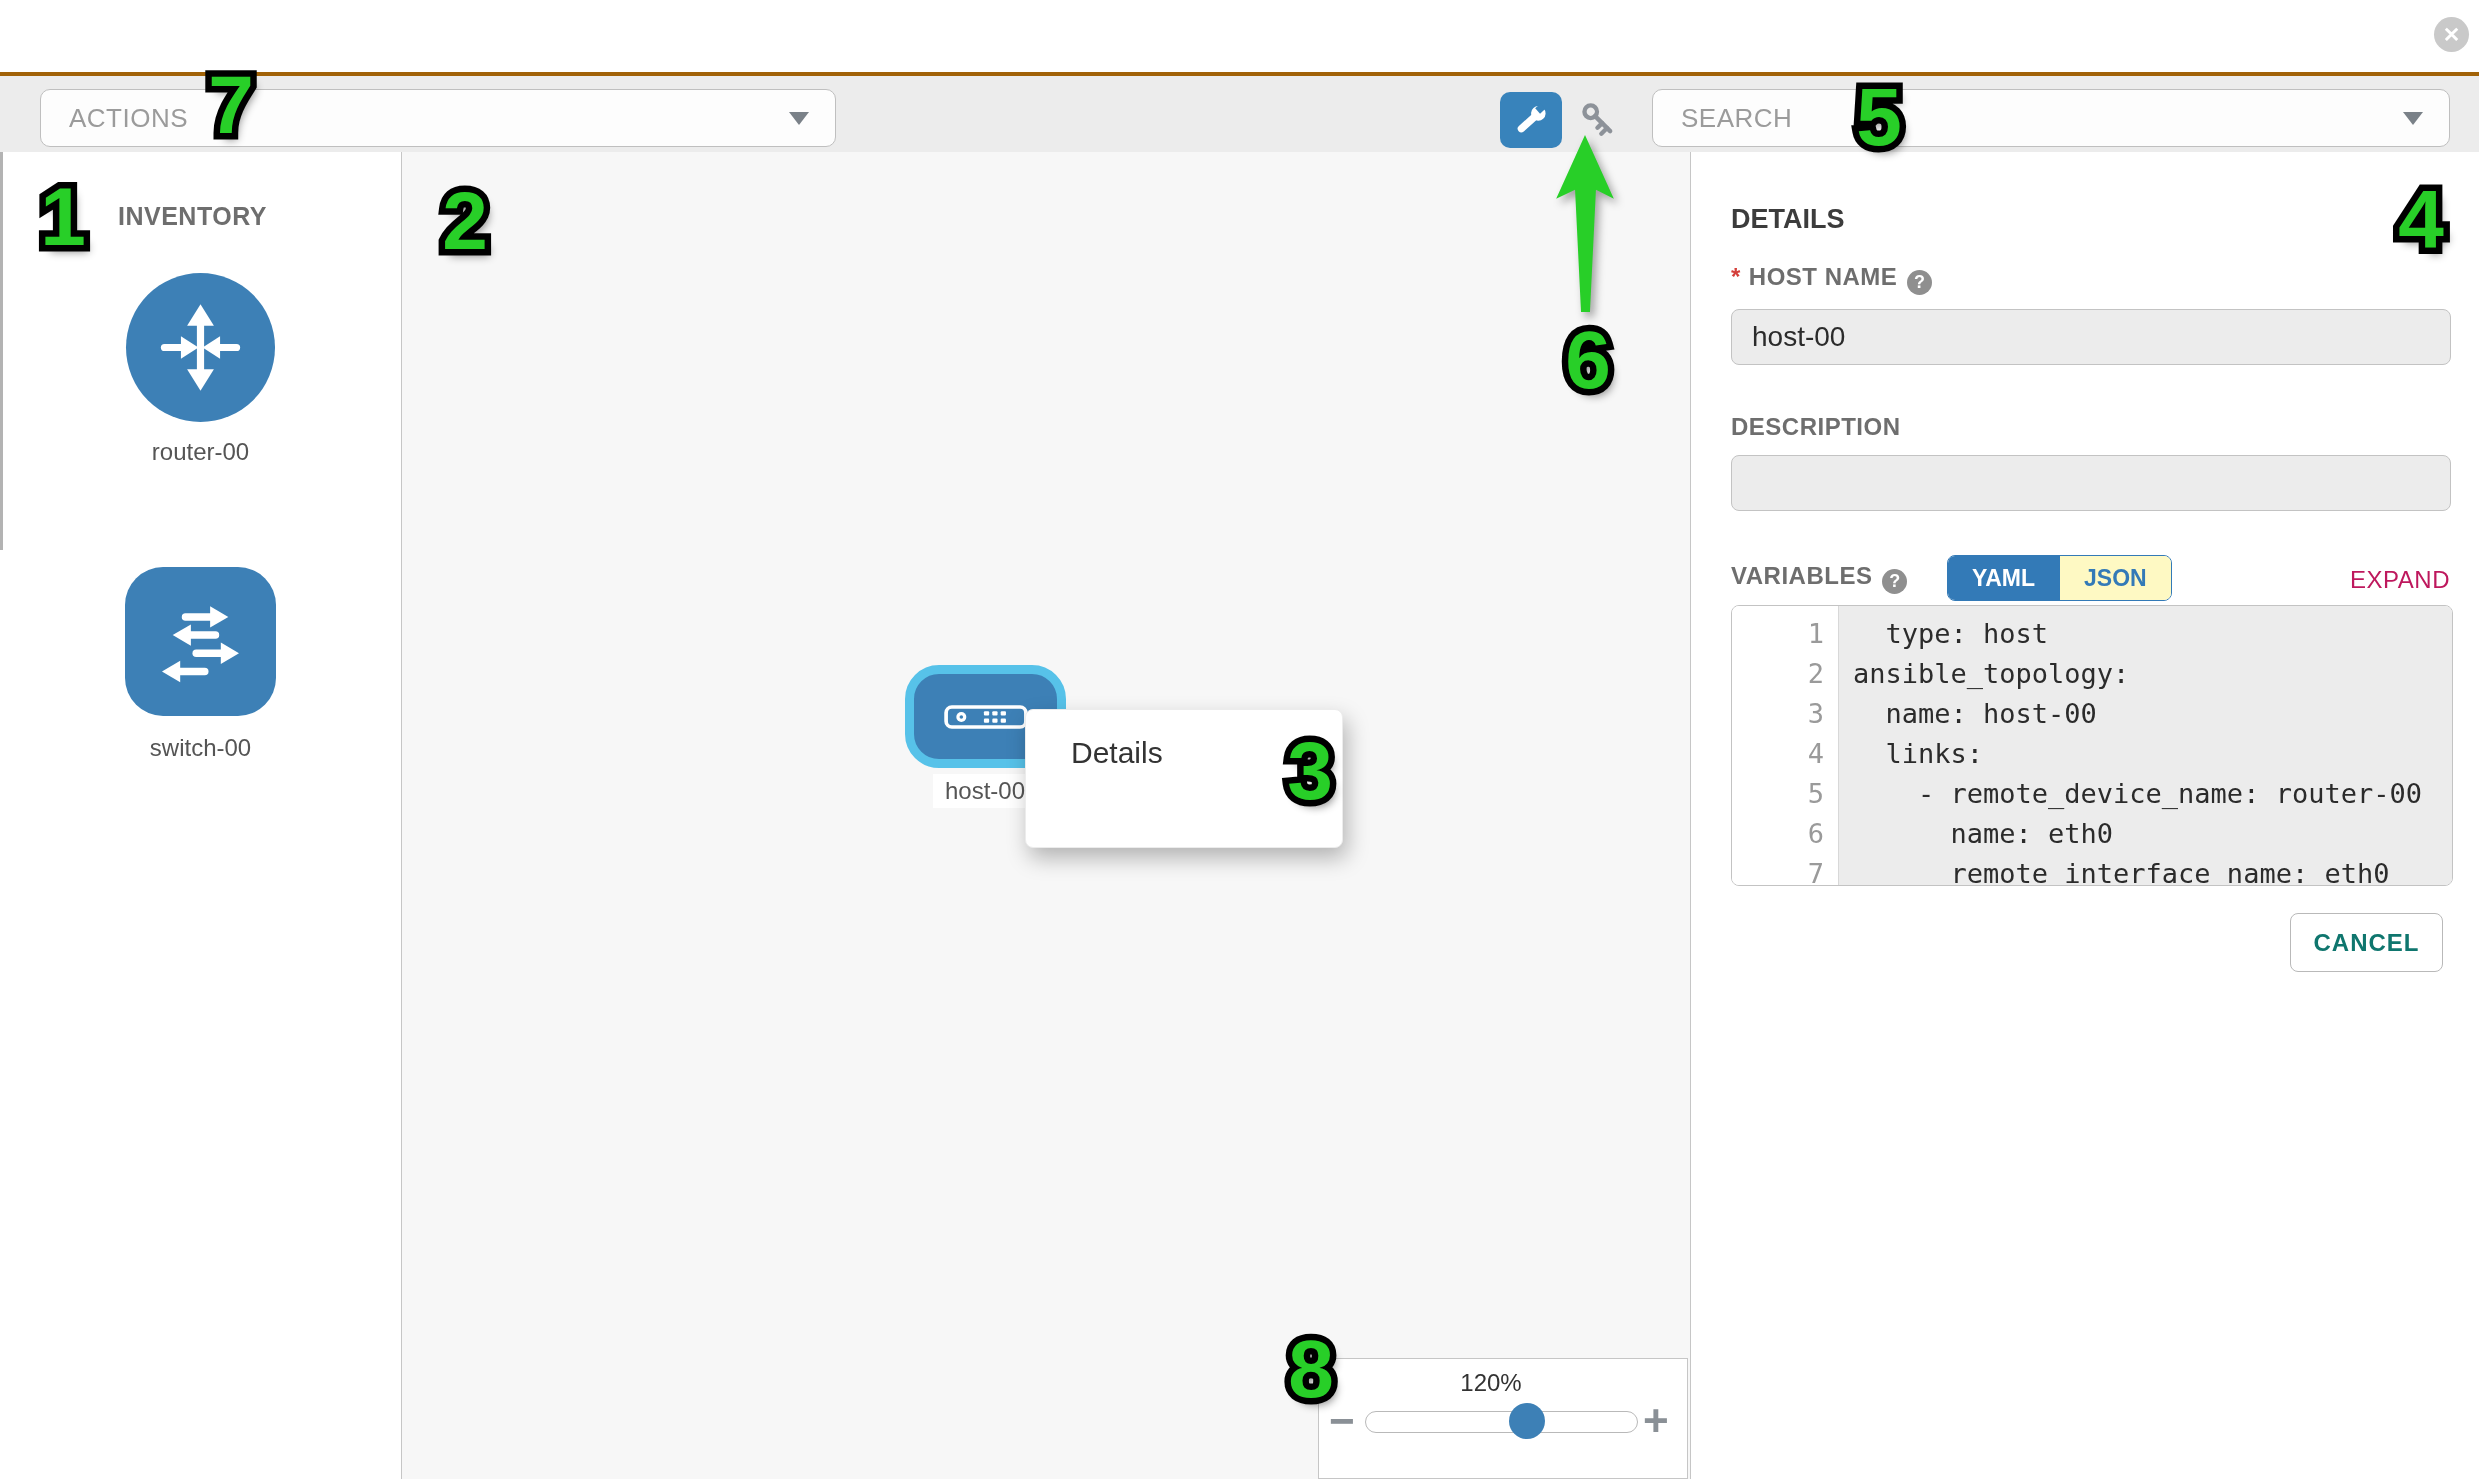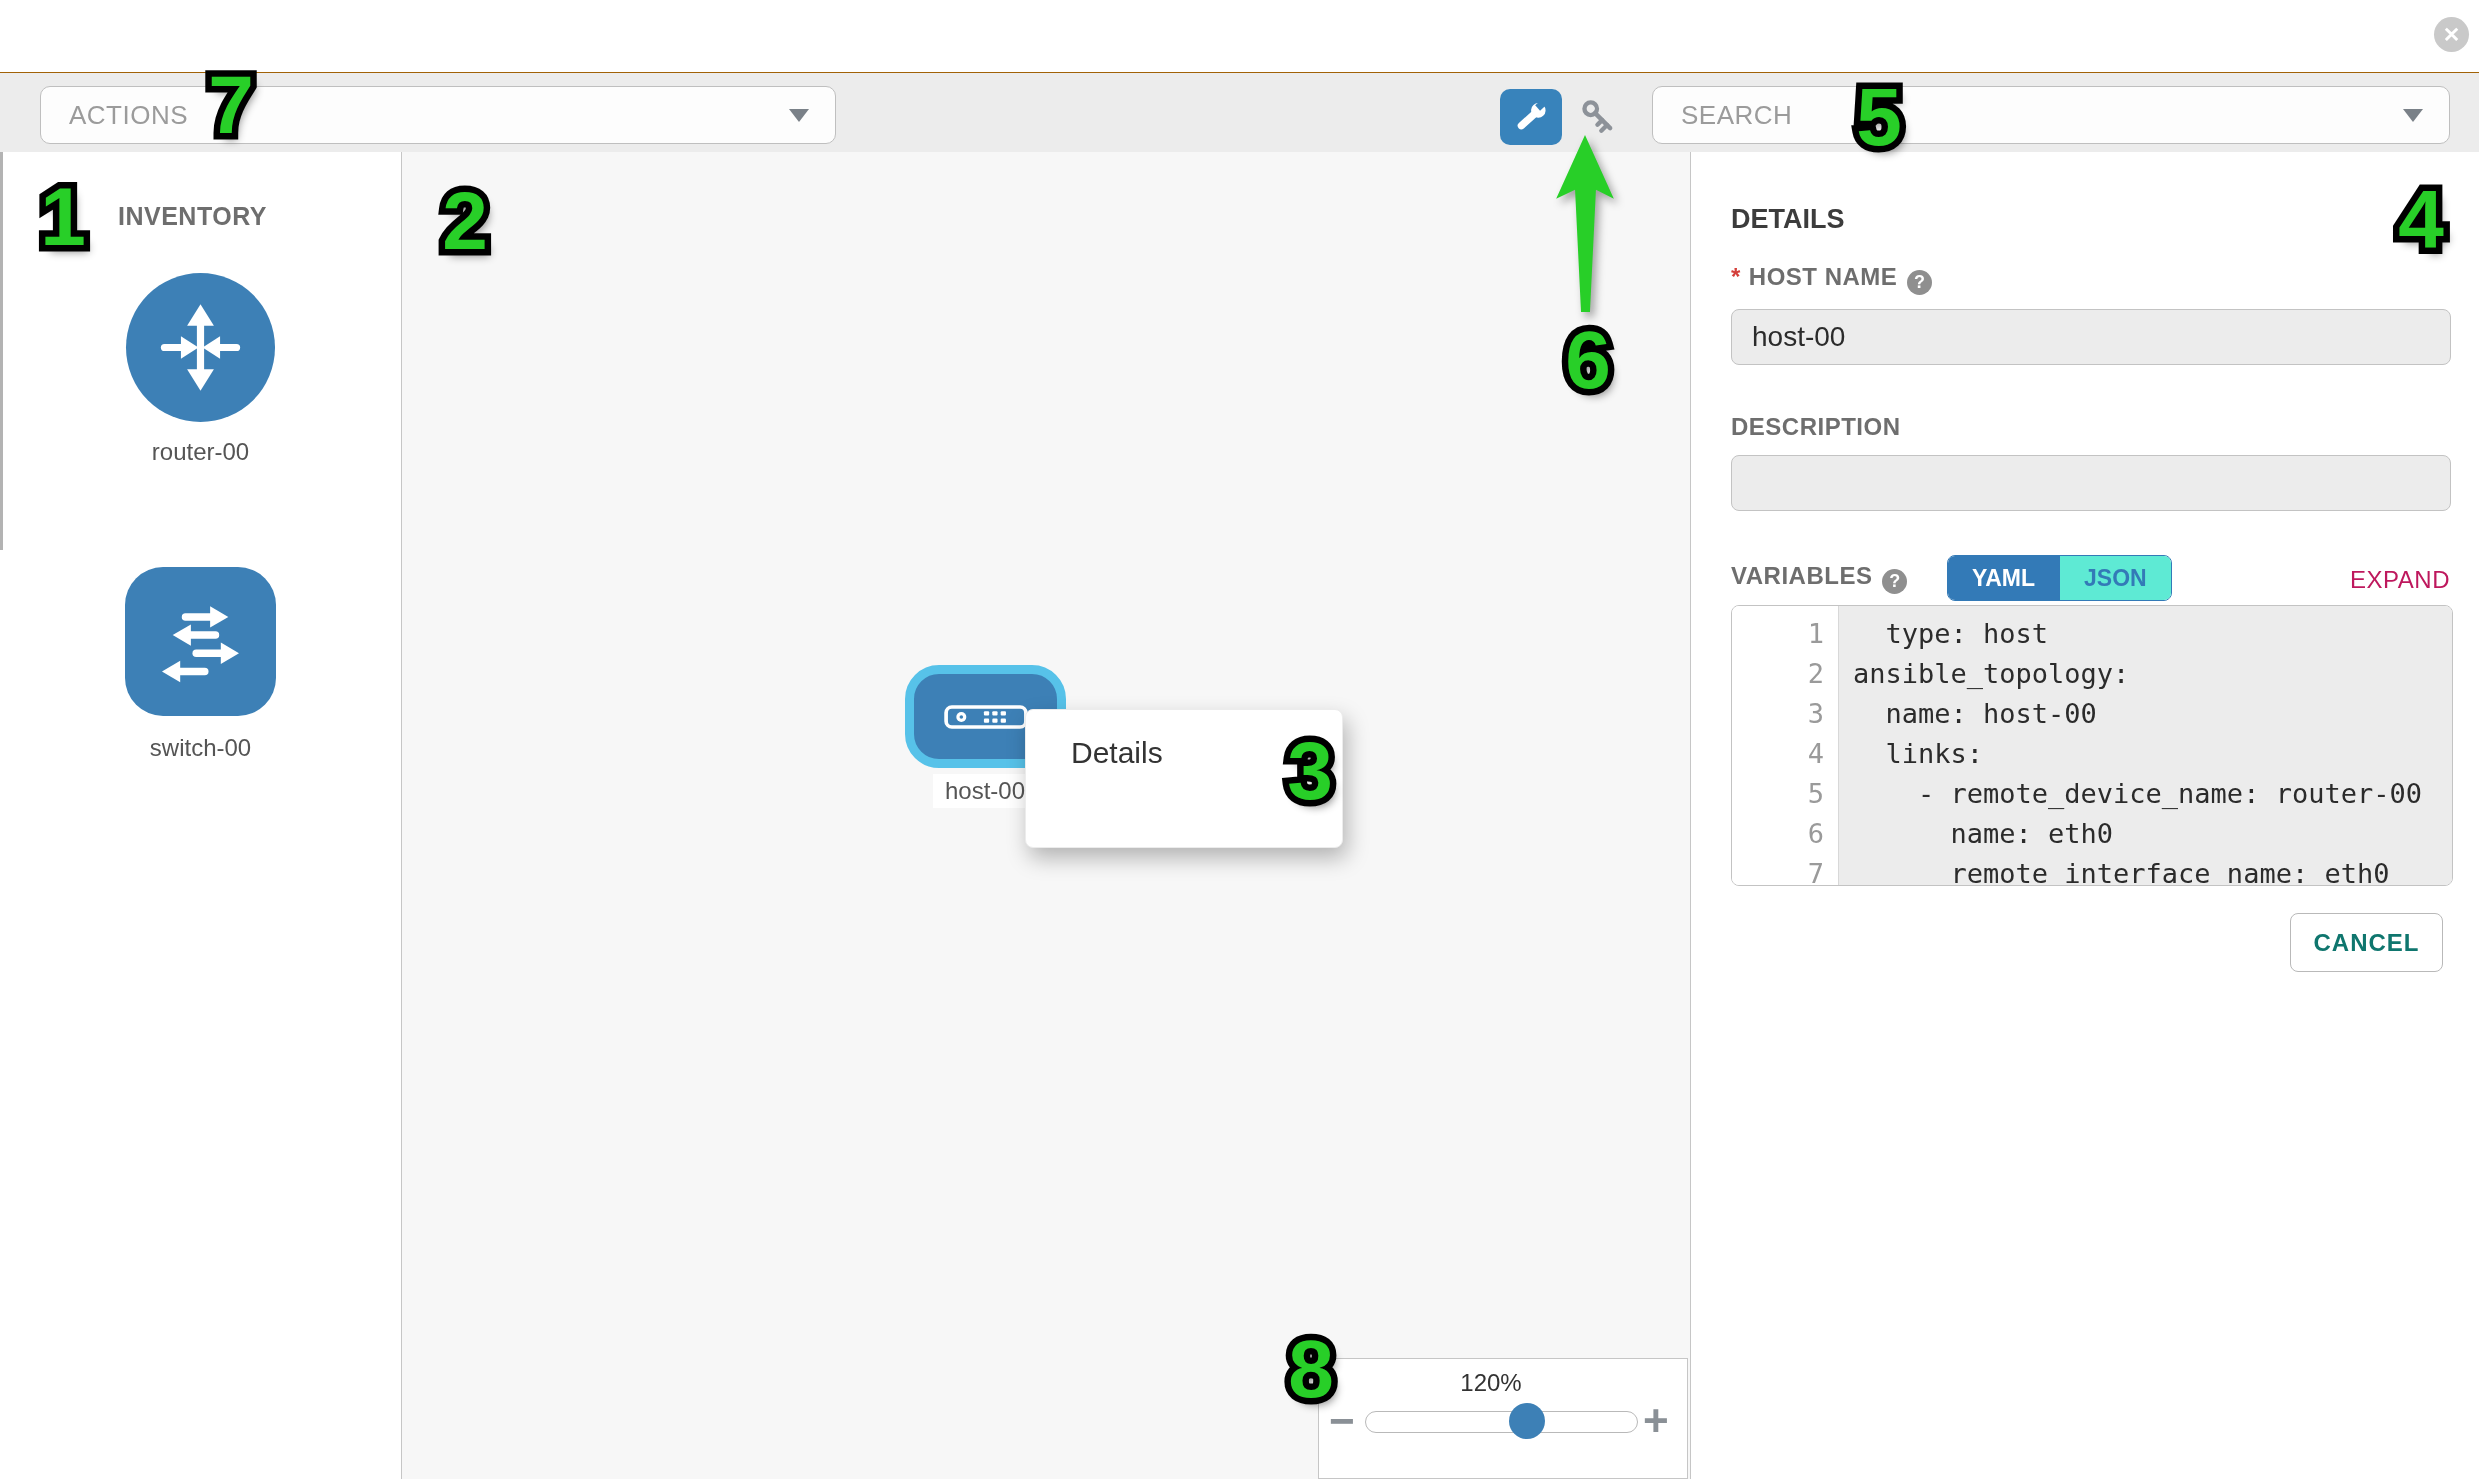--- a/index.html
+++ b/index.html
@@ -8,21 +8,21 @@
 
   
   .header{position:absolute;left:0;top:0;width:2480px;height:72px;background:#fff;}
   .header-title{position:absolute;left:46px;top:18px;font-size:29px;font-weight:700;color:#4f4f4f;}
   .close-btn{position:absolute;left:2434px;top:17px;width:35px;height:35px;border-radius:50%;
              background:#c9c9c9;color:#fff;font-size:21px;font-weight:700;
              display:flex;align-items:center;justify-content:center;cursor:pointer;}
 
   
   .toolbar{position:absolute;left:0;top:72px;width:2480px;height:81px;background:#ececec;
-           border-top:1px solid #a16207;border-bottom:1px solid #c9c9c9;box-sizing:border-box;}
+           border-top:4px solid #a16207;border-bottom:1px solid #c9c9c9;box-sizing:border-box;}
   .combo{position:absolute;background:#fdfdfd;border:1px solid #bfbfbf;border-radius:10px;
          display:flex;align-items:center;box-sizing:border-box;}
   .combo-label{color:#9b9b9b;font-size:26px;padding-left:28px;letter-spacing:0.5px;}
   .caret{position:absolute;right:26px;top:50%;margin-top:-6px;width:0;height:0;
          border-left:10px solid transparent;border-right:10px solid transparent;
          border-top:13px solid #7a8188;}
   .combo-actions{left:40px;top:13px;width:796px;height:58px;}
   .combo-search{left:1652px;top:13px;width:798px;height:58px;}
   .wrench-btn{position:absolute;left:1500px;top:16px;width:62px;height:56px;background:#3883bb;
               border-radius:10px;display:flex;align-items:center;justify-content:center;cursor:pointer;}
@@ -83,21 +83,21 @@
         vertical-align:-3px;}
   .text-input{position:absolute;left:40px;width:720px;height:56px;background:#ececec;
               border:1px solid #c3c3c3;border-radius:8px;box-sizing:border-box;
               font-family:"Liberation Sans",sans-serif;font-size:28px;color:#2b2b2b;padding:0 20px;}
   .variables-row{position:absolute;left:40px;top:410px;font-size:24px;font-weight:700;color:#6e6e6e;
                  letter-spacing:0.5px;}
   .toggle{position:absolute;left:256px;top:403px;height:44px;border:1px solid #337ab7;border-radius:8px;
           overflow:hidden;display:flex;background:#fff;}
   .toggle span{display:flex;align-items:center;padding:17px 24px;font-size:23px;font-weight:700;cursor:pointer;}
   .toggle .on{background:#337ab7;color:#fff;}
-  .toggle .off{background:#5eead4;color:#337ab7;border-left:1px solid #337ab7;}
+  .toggle .off{background:#fef9c3;color:#337ab7;border-left:1px solid #337ab7;}
   .expand-link{position:absolute;right:30px;top:414px;font-size:24px;color:#be185d;
                letter-spacing:0.5px;cursor:pointer;}
   .editor{position:absolute;left:40px;top:453px;width:720px;height:279px;border:1px solid #c3c3c3;
           border-radius:8px;overflow:hidden;display:flex;
           font-family:"DejaVu Sans Mono","Liberation Mono",monospace;font-size:27px;line-height:40px;}
   .gutter{width:92px;background:#fff;color:#9a9a9a;text-align:right;padding:8px 14px 0 0;
           border-right:1px solid #d8d8d8;flex:none;}
   .code{flex:1;background:#ececec;padding:8px 0 0 14px;color:#2b2b2b;}
   .code div,.gutter div{white-space:pre;height:40px;}
   .cancel-btn{position:absolute;left:599px;top:761px;width:151px;height:57px;background:#fff;

